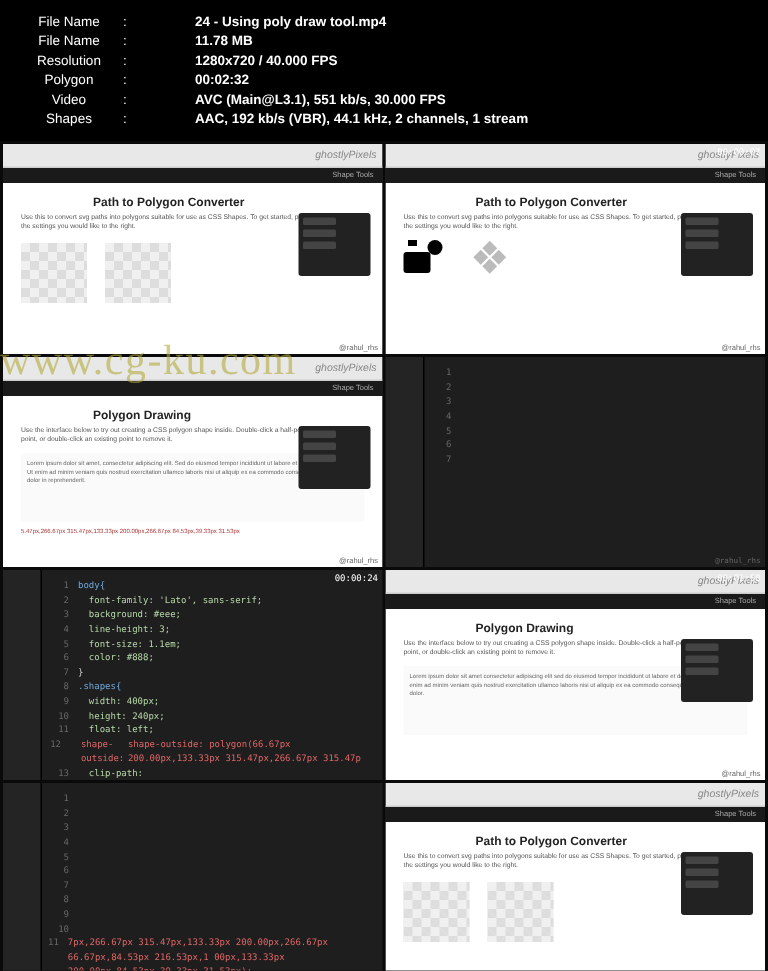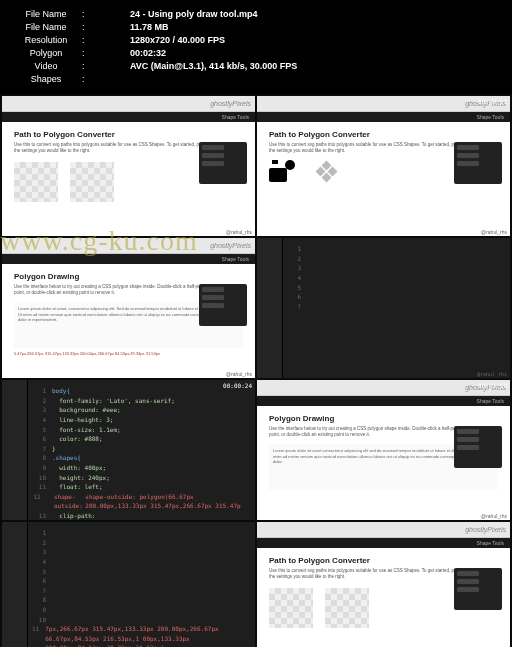--- a/index.html
+++ b/index.html
@@ -11,21 +11,21 @@
 .meta-sep { width: 12px; }
 .meta-val { font-weight: bold; margin-left: 36px; }
 
 .tiles { display: grid; grid-template-columns: 1fr 1fr; grid-template-rows: 140px 140px 140px 140px; gap: 2px; padding: 2px; background: #0a0a0a; }
 
 .tile { background: #2a2a2a; position: relative; overflow: hidden; font-size: 5px; }
 .tile .chrome { height: 16px; background: #e8e8e8; border-bottom: 1px solid #ccc; display: flex; align-items: center; padding: 0 4px; }
 .ghost-logo { margin-left: auto; color: #888; font-size: 7px; font-style: italic; }
 
 .light-page { background: #fff; color: #222; padding: 8px 12px; height: calc(100% - 16px); position: relative; }
-.light-page h2 { font-size: 8px; margin-bottom: 3px; font-weight: bold; }
+.light-page h2 { font-size: 8px; margin-bottom: 3px; font-weight: bold; margin-left: 48px; }
 .light-page .sub { font-size: 4.5px; color: #555; line-height: 1.3; margin-bottom: 6px; }
 
 .dark-sidebar { position: absolute; top: 20px; right: 8px; width: 48px; height: 42px; background: #222; border-radius: 2px; }
 .dark-sidebar .mini { width: 22px; height: 5px; background: #444; margin: 3px; border-radius: 1px; }
 
 .checker-row { display: flex; gap: 12px; margin-top: 8px; }
 .checker { width: 44px; height: 40px; background: #f0f0f0; background-image:
   linear-gradient(45deg, #ddd 25%, transparent 25%),
   linear-gradient(-45deg, #ddd 25%, transparent 25%),
   linear-gradient(45deg, transparent 75%, #ddd 75%),
@@ -82,25 +82,26 @@
       <span class="meta-val">1280x720 / 40.000 FPS</span>
     </div>
   <div class="meta-row">
       <span class="meta-label">Polygon</span>
       <span class="meta-sep">:</span>
       <span class="meta-val">00:02:32</span>
     </div>
   <div class="meta-row">
       <span class="meta-label">Video</span>
       <span class="meta-sep">:</span>
-      <span class="meta-val">AVC (Main@L3.1), 414 kb/s, 30.000 FPS</span>
+      <span class="meta-val">AVC (Main@L3.1), 551 kb/s, 30.000 FPS</span>
     </div>
   <div class="meta-row">
       <span class="meta-label">Shapes</span>
       <span class="meta-sep">:</span>
+      <span class="meta-val">AAC, 192 kb/s (VBR), 44.1 kHz, 2 channels, 1 stream</span>
     </div>
 </div>
 
 <div class="tiles">
 
   <div class="tile">
     <div class="chrome">
         <span class="ghost-logo">ghostlyPixels</span>
       </div>
     <div class="dark-nav">

